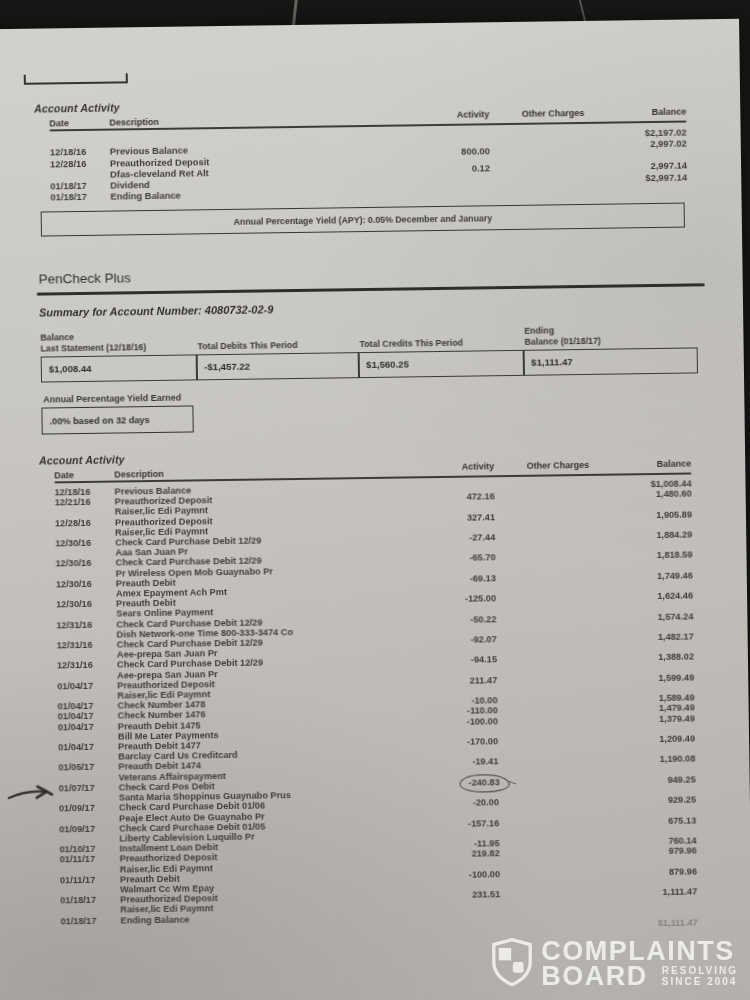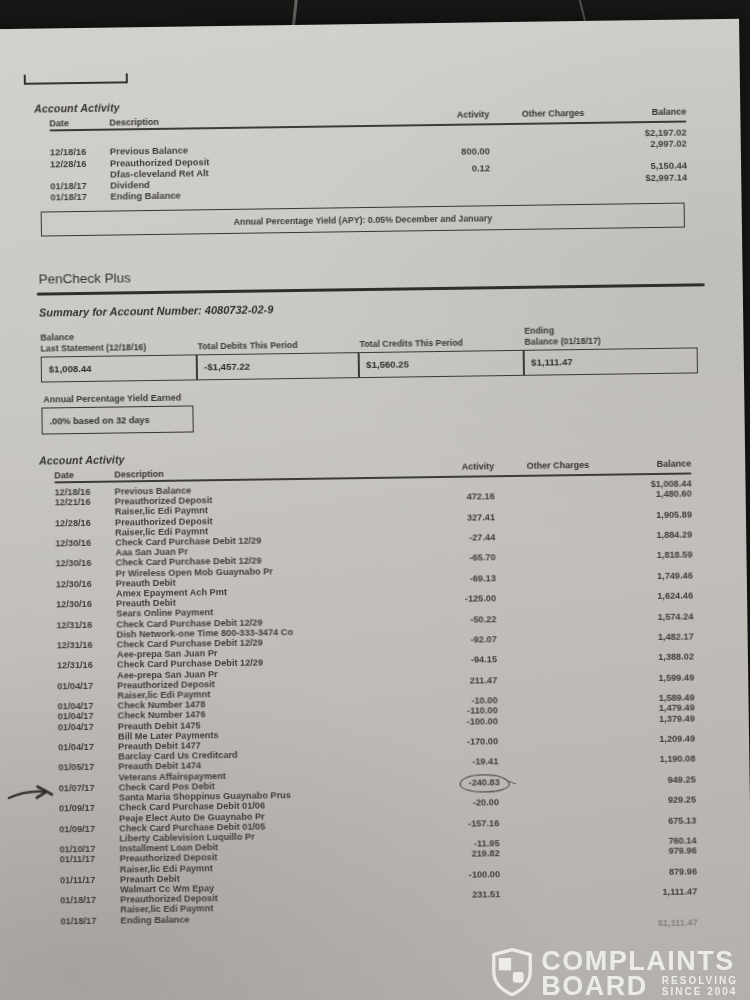--- a/index.html
+++ b/index.html
@@ -66,21 +66,21 @@
     padding:6px 0 0 7px;font-size:9.6px;font-weight:700;color:#2f2e2a;}
   .sumcols div.sumcol:nth-of-type(1){width:157px;} .sumcols div.sumcol:nth-of-type(1) .sval{margin-left:0;}
   .sumcols div.sumcol:nth-of-type(2){width:162px;}
   .sumcols div.sumcol:nth-of-type(3){width:165px;}
   .sumcols div.sumcol:nth-of-type(4){width:173px;}
   .apyearned{position:absolute;left:53px;top:366px;font-size:9px;font-weight:600;color:#3a3833;}
   .apybox2{position:absolute;left:51px;top:379px;width:152px;height:27px;border:1.8px solid #343230;
     display:flex;align-items:center;padding-left:7px;font-size:9.2px;font-weight:700;color:#2f2e2a;}
 
   
-  .logo{position:absolute;right:12px;bottom:0;display:flex;align-items:center;gap:8px;
+  .logo{position:absolute;right:12px;bottom:10px;display:flex;align-items:center;gap:8px;
     color:rgba(243,242,239,.88);filter:blur(.2px);}
   .logo-text .l1{font-size:27px;font-weight:700;letter-spacing:1.5px;line-height:25px;white-space:nowrap;}
   .logo-row{display:flex;align-items:flex-end;}
   .logo-row .l2{font-size:27px;font-weight:700;letter-spacing:1.5px;line-height:25px;}
   .tag{margin-left:14px;padding-bottom:2px;}
   .tag div{font-size:10px;font-weight:700;letter-spacing:2px;line-height:11px;white-space:nowrap;}
 </style>
 </head>
 <body>
 
@@ -129,21 +129,21 @@
 
           <div class="row">
 
             <span class="c dt">12/28/16</span>
             <span class="c dsc">
               <span class="d1">Preauthorized Deposit</span>
               <span class="d2">Dfas-cleveland Ret Alt</span>
             </span>
             <span class="c act"><span class="v2">0.12</span></span>
             <span class="c oth"></span>
-            <span class="c bal"><span class="v2">5,150.44</span></span>
+            <span class="c bal"><span class="v2">2,997.14</span></span>
           </div>
 
           <div class="row">
 
             <span class="c dt">01/18/17</span>
             <span class="c dsc">
               <span class="d1">Dividend</span>
 
             </span>
             <span class="c act"><span></span></span>

